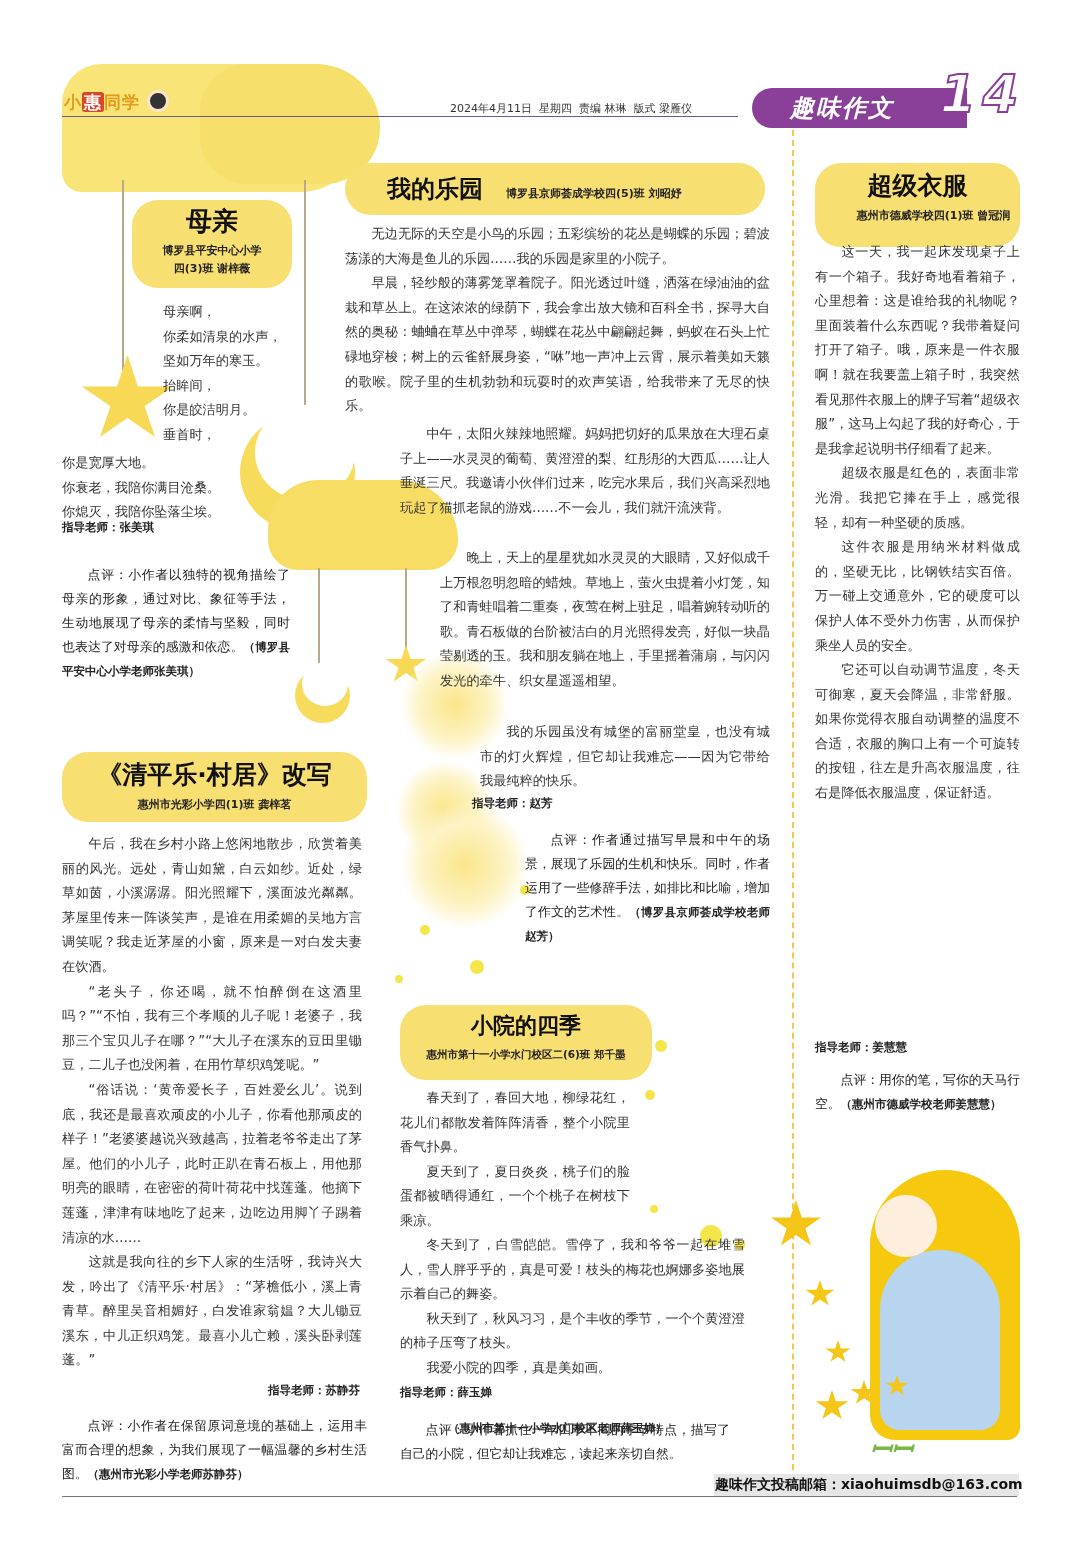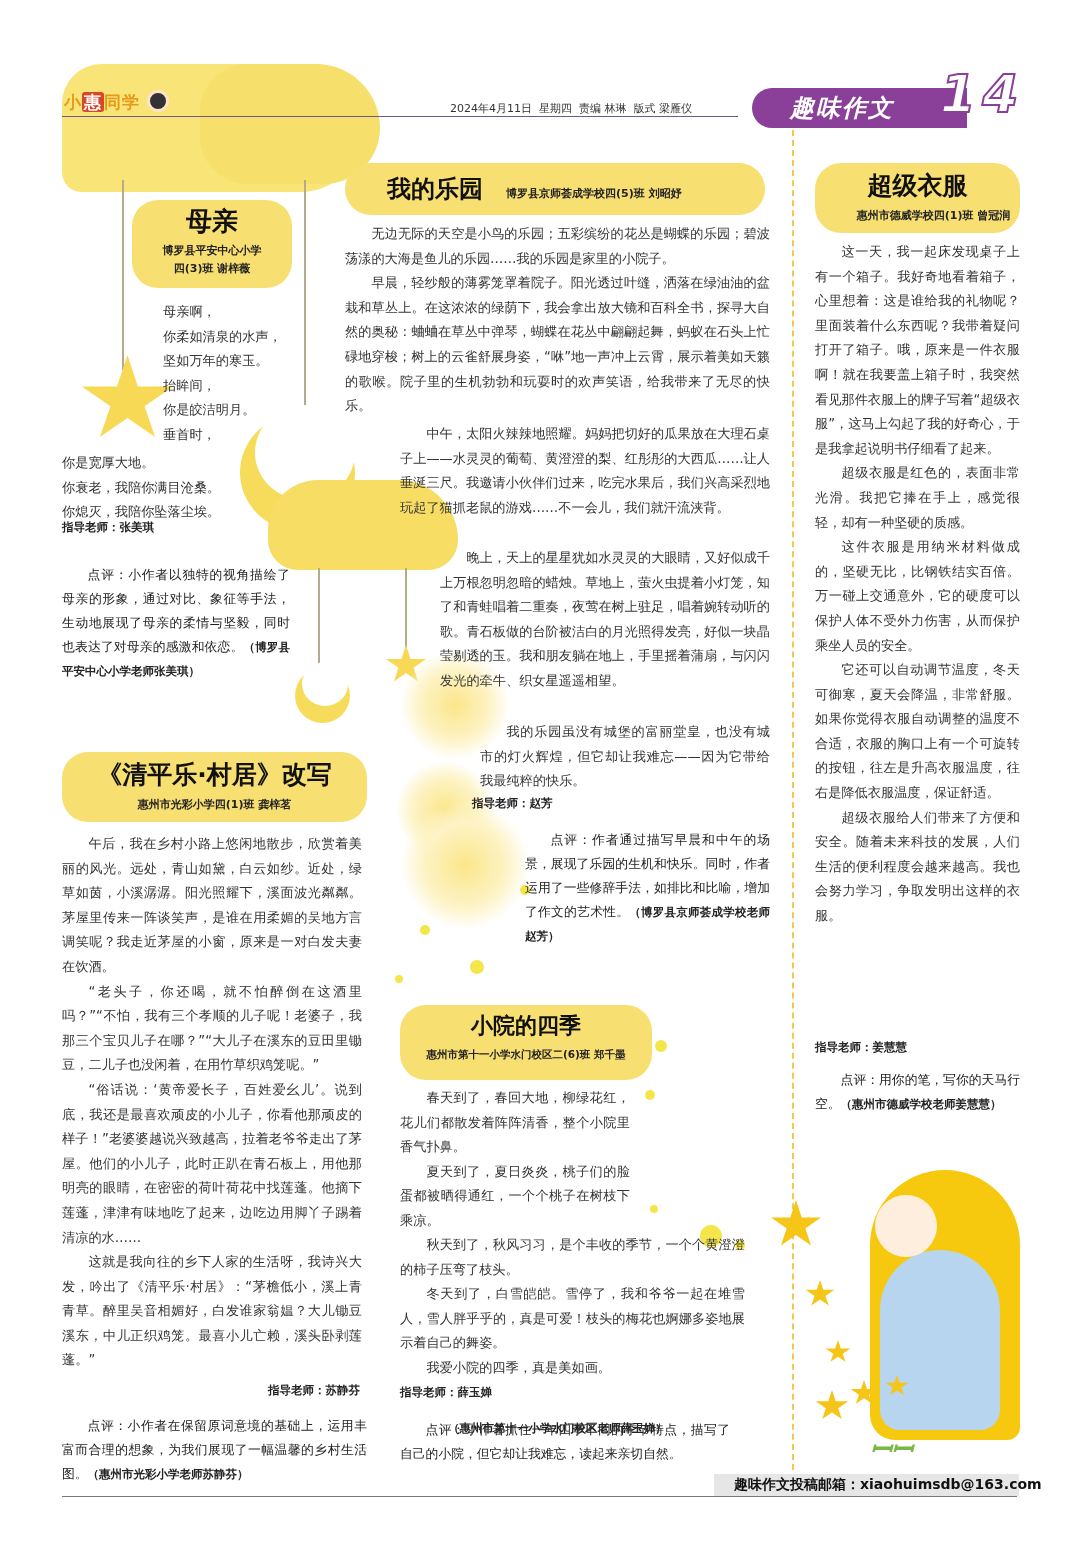--- a/index.html
+++ b/index.html
@@ -34,21 +34,21 @@
   .tbox .s { font-weight: bold; color: #222; font-size: 11px; }
 
   .body-text { font-size: 13.2px; line-height: 24.6px; color: #333; text-align: justify; }
   .body-text p { text-indent: 2em; }
   .teacher { font-size: 11.5px; font-weight: bold; color: #222; }
   .comment { font-family: "DejaVu Serif", "Liberation Serif", serif; font-size: 12.8px; line-height: 24px; color: #222; text-align: justify; }
   .comment .by { font-family: "DejaVu Sans", sans-serif; font-weight: bold; font-size: 11.5px; }
   .poem-line { display: block; white-space: nowrap; }
 
   .bottom-line { left: 62px; top: 1496px; width: 955px; height: 1px; background: #777; }
-  .email-bar { left: 714px; top: 1474px; width: 305px; height: 22px; background: #e6e6e6; font-size: 14px; font-weight: bold; color: #111; padding: 2px 20px; white-space: nowrap; }
+  .email-bar { left: 714px; top: 1474px; width: 305px; height: 22px; background: #e6e6e6; font-size: 14px; font-weight: bold; color: #111; padding: 2px 1px; white-space: nowrap; }
 
   
   .hair { border-radius: 120px 120px 20px 40px; background: #f6c90e; }
   .dress { background: #b7d5ef; border-radius: 60px 60px 20px 20px; }
   .face { border-radius: 50%; background: #fdeede; }
   .boots { color: #7ab648; font-weight: bold; font-style: italic; font-size: 26px; }
 </style>
 </head>
 <body>
 
@@ -151,42 +151,41 @@
 
 <div class="abs tbox" style="left:400px;top:1005px;width:252px;height:75px;">
   <div class="t" style="font-size:22px;margin-top:6px;">小院的四季</div>
   <div class="s" style="margin-top:7px;font-size:10.5px;">惠州市第十一小学水门校区二(6)班  郑千墨</div>
 </div>
 <div class="abs body-text" style="left:400px;top:1086px;width:230px;">
   <p>春天到了，春回大地，柳绿花红，花儿们都散发着阵阵清香，整个小院里香气扑鼻。</p>
   <p>夏天到了，夏日炎炎，桃子们的脸蛋都被晒得通红，一个个桃子在树枝下乘凉。</p>
 </div>
 <div class="abs body-text" style="left:400px;top:1233px;width:345px;">
+  <p>冬天到了，白雪皑皑。雪停了，我和爷爷一起在堆雪人，雪人胖乎乎的，真是可爱！枝头的梅花也婀娜多姿地展示着自己的舞姿。</p>
   <p>秋天到了，秋风习习，是个丰收的季节，一个个黄澄澄的柿子压弯了枝头。</p>
-  <p>冬天到了，白雪皑皑。雪停了，我和爷爷一起在堆雪人，雪人胖乎乎的，真是可爱！枝头的梅花也婀娜多姿地展示着自己的舞姿。</p>
   <p>我爱小院的四季，真是美如画。</p>
 </div>
 <div class="abs teacher" style="left:400px;top:1385px;">指导老师：薛玉婵</div>
 <div class="abs comment" style="left:400px;top:1418px;width:330px;text-indent:2em;">
   <span>点评：小作者抓住一年四季不同的季节特点，描写了自己的小院，但它却让我难忘，读起来亲切自然。</span>
 </div>
 <div class="abs comment" style="left:400px;top:1416px;margin-left:48px;">
   <span class="by">（惠州市第十一小学水门校区老师薛玉婵）</span>
 </div>
 
-<div class="abs tbox" style="left:815px;top:163px;width:205px;height:70px;">
+<div class="abs tbox" style="left:815px;top:163px;width:205px;height:84px;">
   <div class="t" style="font-size:25px;margin-top:6px;">超级衣服</div>
   <div class="s" style="margin-top:6px;padding-left:32px;">惠州市德威学校四(1)班  曾冠润</div>
 </div>
 <div class="abs body-text" style="left:815px;top:240px;width:205px;">
   <p>这一天，我一起床发现桌子上有一个箱子。我好奇地看着箱子，心里想着：这是谁给我的礼物呢？里面装着什么东西呢？我带着疑问打开了箱子。哦，原来是一件衣服啊！就在我要盖上箱子时，我突然看见那件衣服上的牌子写着“超级衣服”，这马上勾起了我的好奇心，于是我拿起说明书仔细看了起来。</p>
   <p>超级衣服是红色的，表面非常光滑。我把它捧在手上，感觉很轻，却有一种坚硬的质感。</p>
   <p>这件衣服是用纳米材料做成的，坚硬无比，比钢铁结实百倍。万一碰上交通意外，它的硬度可以保护人体不受外力伤害，从而保护乘坐人员的安全。</p>
   <p>它还可以自动调节温度，冬天可御寒，夏天会降温，非常舒服。如果你觉得衣服自动调整的温度不合适，衣服的胸口上有一个可旋转的按钮，往左是升高衣服温度，往右是降低衣服温度，保证舒适。</p>
-  <p>超级衣服给人们带来了方便和安全。随着未来科技的发展，人们生活的便利程度会越来越高。我也会努力学习，争取发明出这样的衣服。</p>
 </div>
 <div class="abs teacher" style="left:815px;top:1040px;">指导老师：姜慧慧</div>
 <div class="abs comment" style="left:815px;top:1068px;width:205px;text-indent:2em;">
   <span>点评：用你的笔，写你的天马行空。</span><span class="by">（惠州市德威学校老师姜慧慧）</span>
 </div>
 
 <div class="abs" style="left:770px;top:1140px;width:260px;height:330px;">
   <div class="abs hair" style="left:100px;top:30px;width:150px;height:270px;"></div>
   <div class="abs dress" style="left:110px;top:110px;width:120px;height:180px;"></div>
   <div class="abs face" style="left:105px;top:55px;width:62px;height:62px;"></div>

